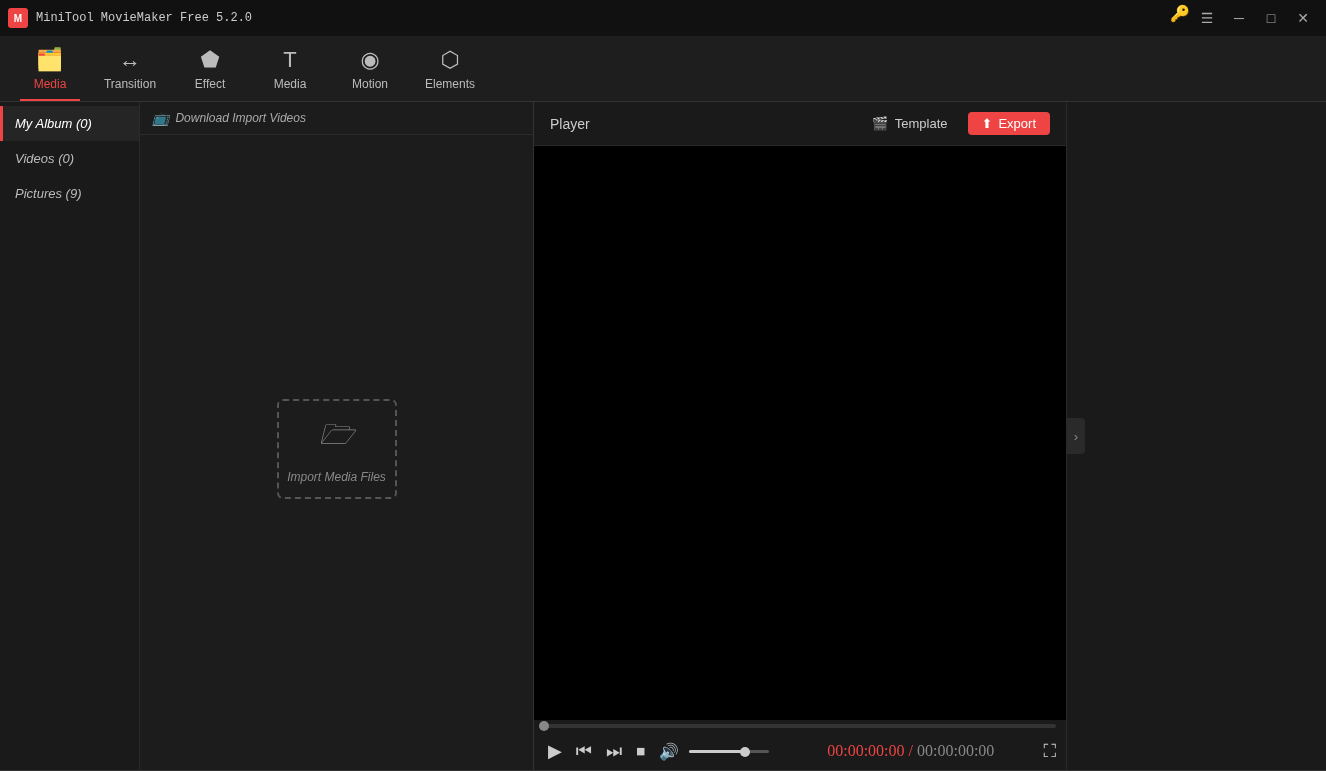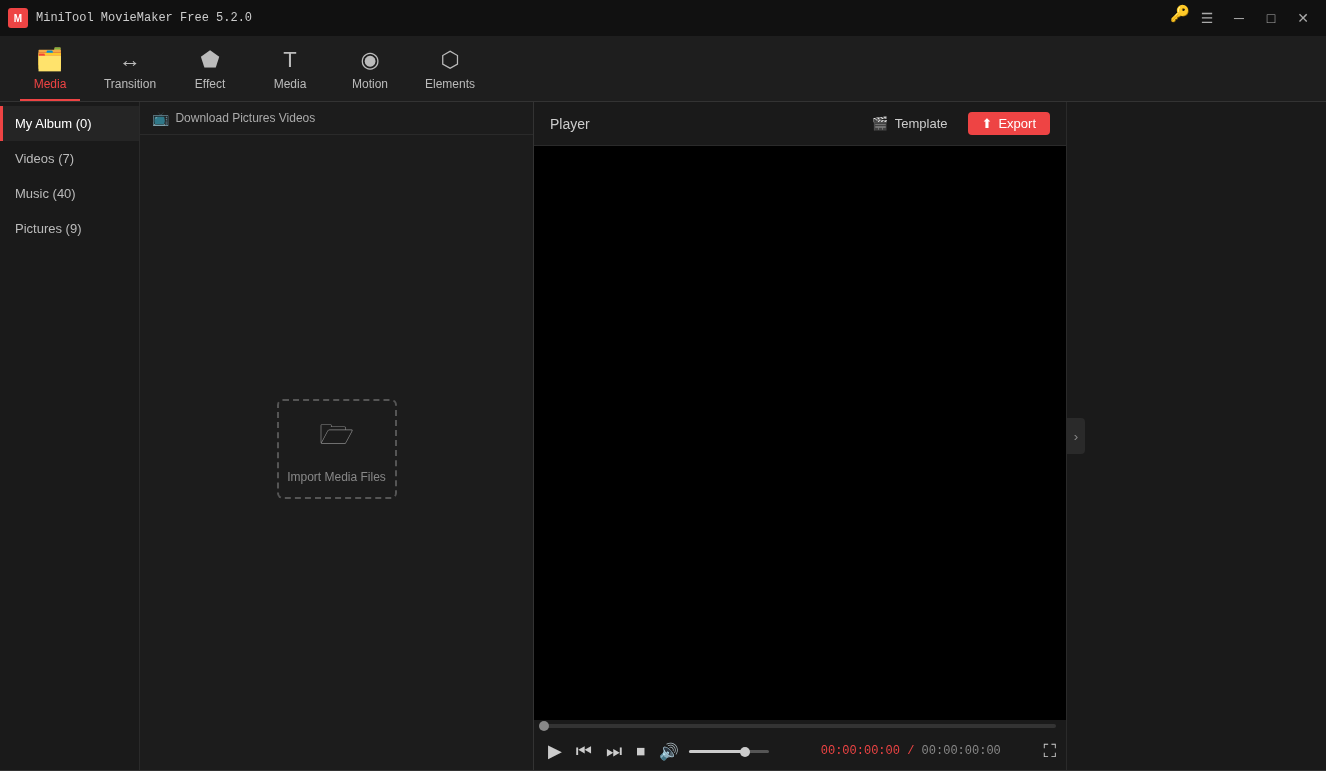--- a/index.html
+++ b/index.html
@@ -35,21 +35,21 @@
     }
     .tool-icon { font-size: 22px; }
 
     
     #main { display: flex; height: calc(771px - 36px - 66px - 1px); }
 
     
     #left-panel { width: 534px; display: flex; flex-direction: column; background: #1a1a1a; border-right: 1px solid #333; }
 
     
-    #media-area { display: flex; flex: 1; overflow: hidden; }
+    #media-area { display: flex; flex: 1; overflow: hidden; font-style: italic; }
 
     
     #sidebar { width: 140px; background: #1a1a1a; border-right: 1px solid #2a2a2a; padding-top: 4px; }
     .sidebar-item {
       padding: 10px 12px; font-size: 13px; color: #bbb; cursor: pointer;
       border-left: 3px solid transparent;
     }
     .sidebar-item.active { color: #fff; background: #252525; border-left-color: #e44; }
 
     
@@ -106,21 +106,21 @@
     #player-controls {
       display: flex; align-items: center; justify-content: space-between;
       padding: 6px 10px; background: #1a1a1a;
     }
     #controls-left { display: flex; align-items: center; gap: 8px; }
     .ctrl-btn { background: none; border: none; color: #ccc; cursor: pointer; font-size: 18px; padding: 4px; }
     #volume-area { display: flex; align-items: center; gap: 6px; }
     #volume-track { width: 80px; height: 3px; background: #555; border-radius: 2px; position: relative; cursor: pointer; }
     #volume-fill { width: 70%; height: 100%; background: #ccc; border-radius: 2px; }
     #volume-thumb { width: 10px; height: 10px; background: #ccc; border-radius: 50%; position: absolute; top: -3px; left: 70%; transform: translateX(-50%); }
-    #time-display { color: #e44; font-size: 12px; font-family: Liberation Mono, monospace; margin-left: 9px; }
+    #time-display { color: #e44; font-size: 16px; font-family: Liberation Serif, serif; margin-left: 9px; }
     #fullscreen-btn { background: none; border: none; color: #ccc; cursor: pointer; font-size: 18px; }
 
     
     #properties-panel {
       width: 260px; background: #1a1a1a; border-left: 1px solid #2a2a2a;
       display: flex; flex-direction: column; align-items: center; justify-content: center;
       color: #666; font-size: 13px; position: relative;
     }
     #collapse-btn {
       position: absolute; left: 0; top: 50%; transform: translateY(-50%);
@@ -183,34 +183,31 @@
 <div id="main">
 
   <div id="left-panel">
     <div id="media-area">
 
       <div id="sidebar">
         <div class="sidebar-item active">
           <span>My Album (0)</span>
         </div>
         <div class="sidebar-item">
-          <span>Videos (7)</span>
-        </div>
-        <div class="sidebar-item">
-          <span>Music (40)</span>
+          <span>Videos (0)</span>
         </div>
         <div class="sidebar-item">
           <span>Pictures (9)</span>
         </div>
       </div>
 
       <div id="media-content">
         <div id="download-bar">
           <span class="dl-icon">📺</span>
-          <span>Download Pictures Videos</span>
+          <span>Download Import Videos</span>
         </div>
         <div id="import-area">
           <div class="import-box">
             <span class="folder-icon">🗁</span>
             <span>Import Media Files</span>
           </div>
         </div>
       </div>
     </div>
   </div>

